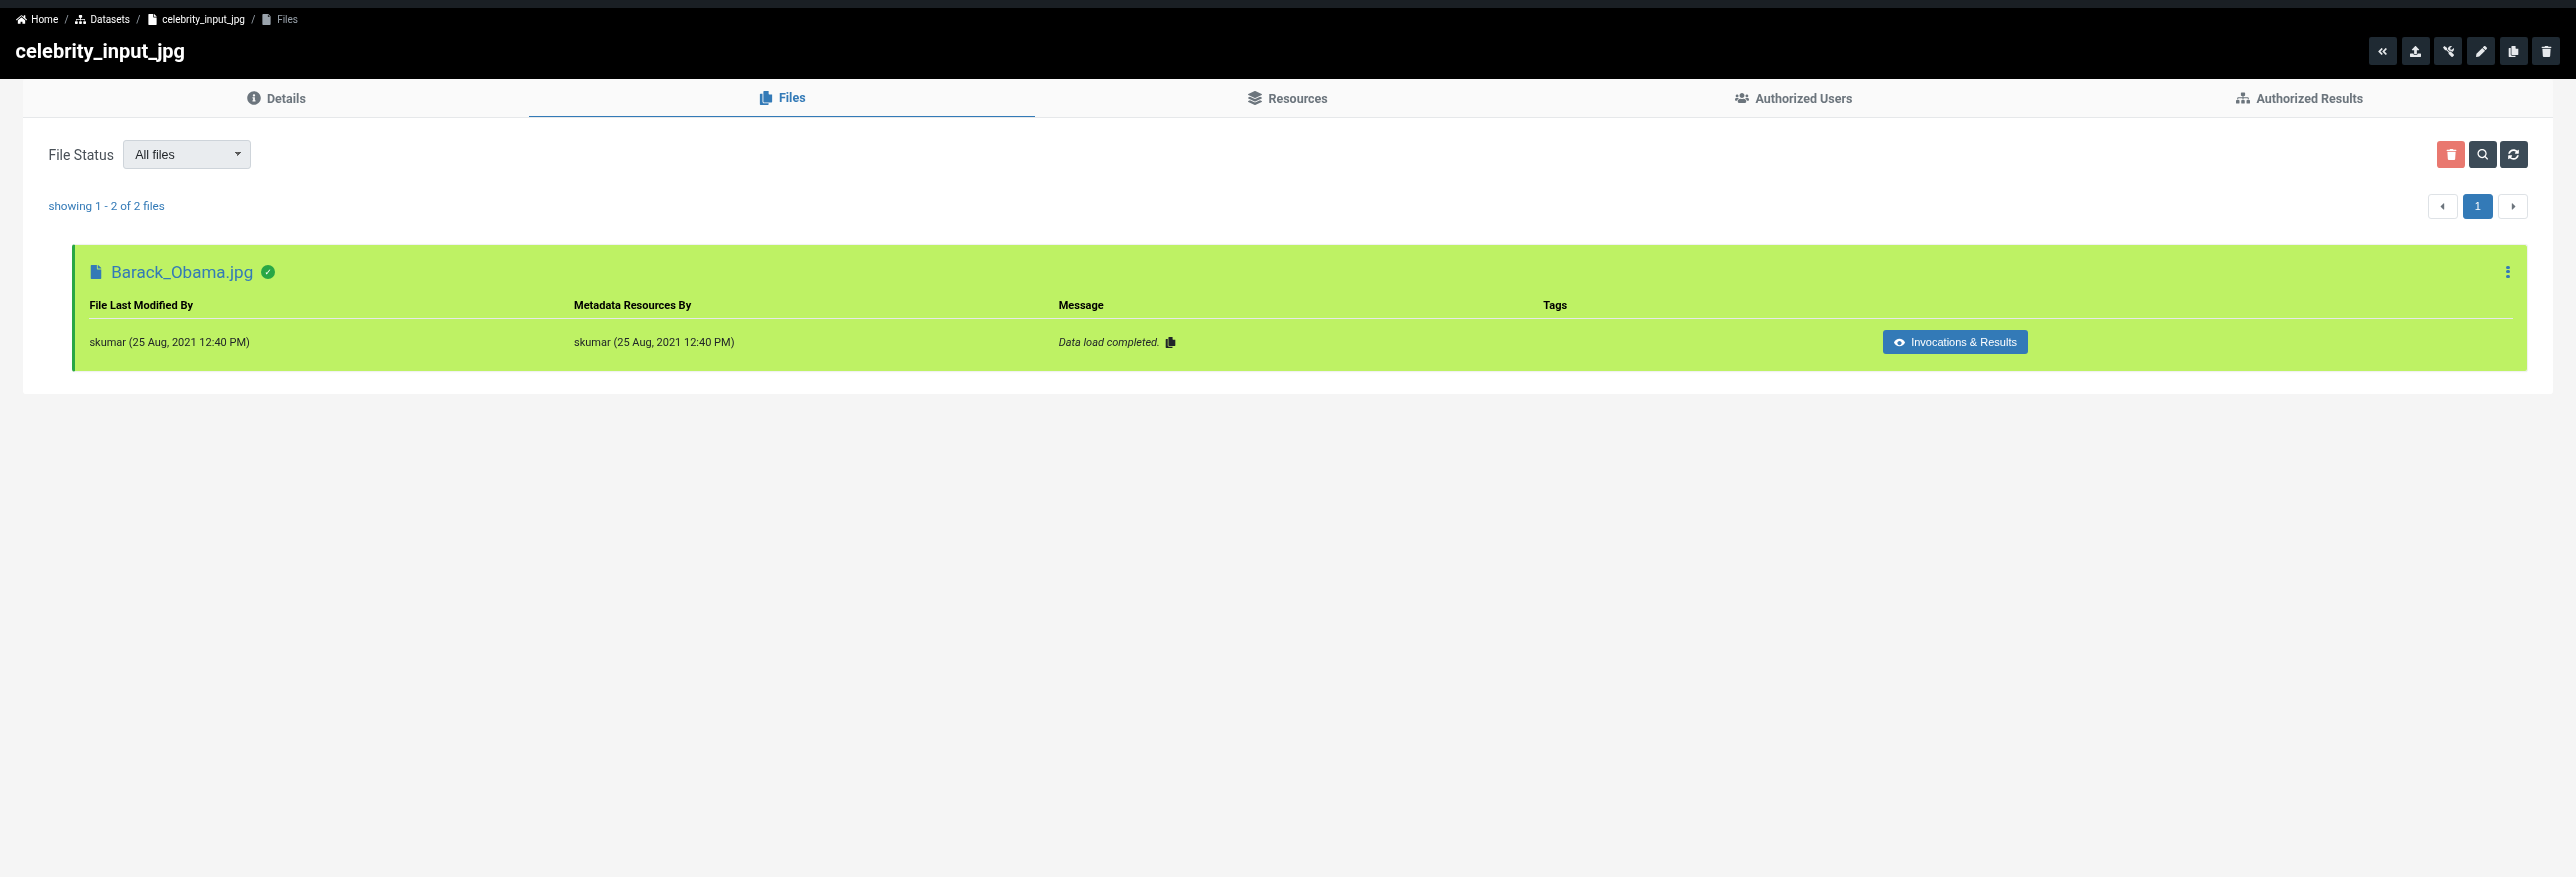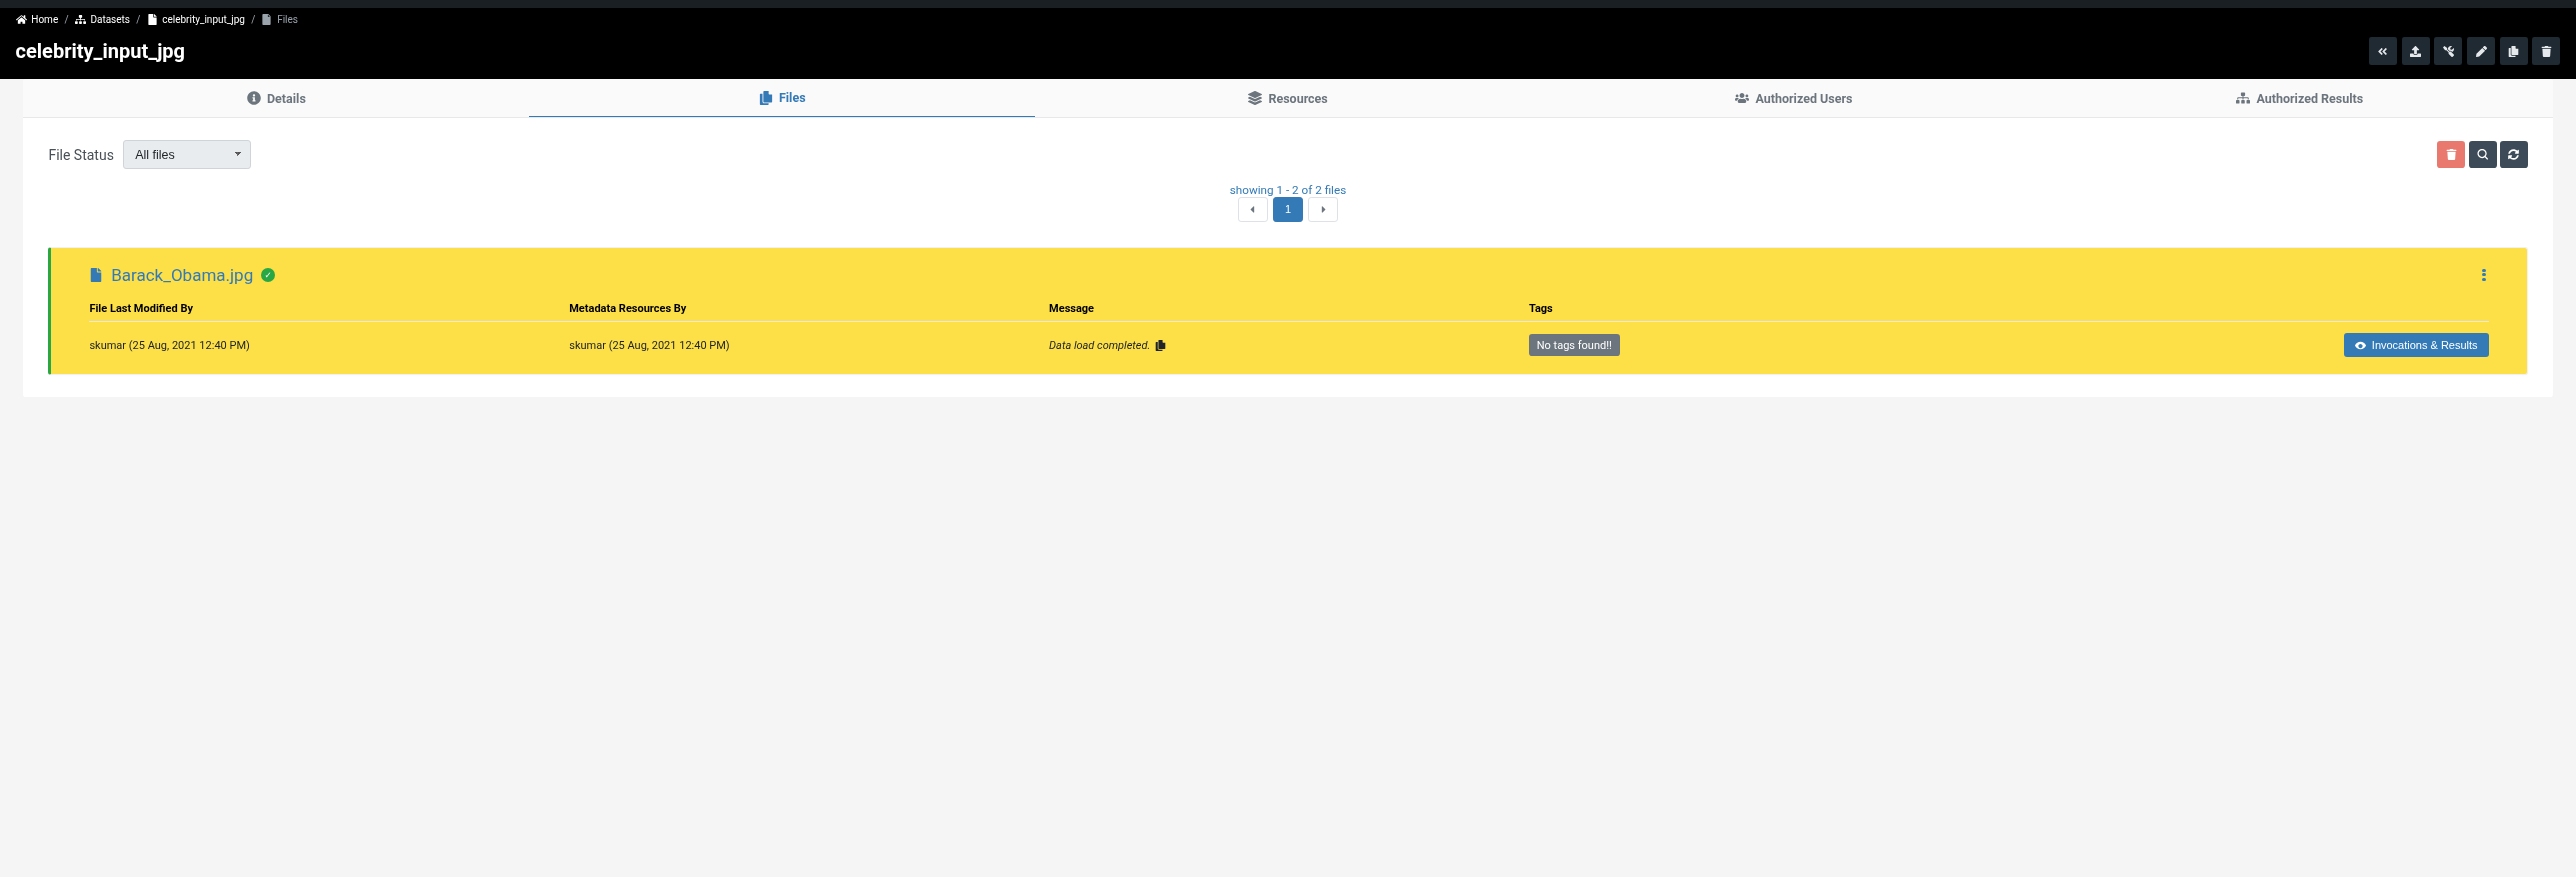--- a/index.html
+++ b/index.html
@@ -20,26 +20,26 @@
 .tab.active { color: #337ab7; border-bottom: 1.6px solid #337ab7; }
 .panel { background: #fff; margin: 0 15.6px 31px; padding: 22px 25px; border-radius: 0 0 3.1px 3.1px; }
 .toolbar-row { display: flex; align-items: center; justify-content: space-between; }
 .toolbar-left { display: flex; align-items: center; gap: 9.3px; }
 .toolbar-label { font-size: 14px; color: #495057; }
 .select { background: #e9ecef; border: 0.8px solid #ced4da; border-radius: 3.1px; padding: 6.2px 25px 6.2px 11px; font-size: 12.5px; color: #212529; appearance: none; background-image: linear-gradient(45deg, transparent 50%, #555 50%), linear-gradient(135deg, #555 50%, transparent 50%); background-position: calc(100% - 12.5px) calc(50% - 0.8px), calc(100% - 8.6px) calc(50% - 0.8px); background-size: 3.9px 3.9px, 3.9px 3.9px; background-repeat: no-repeat; min-width: 128px; }
 .toolbar-right { display: flex; gap: 3.1px; }
 .tb-btn { border: none; border-radius: 3.1px; width: 28px; height: 26.5px; display: inline-flex; align-items: center; justify-content: center; cursor: pointer; color: #fff; font-size: 10px; }
 .tb-danger { background: #e9786f; }
 .tb-dark { background: #3c4b57; }
-.sub-row { display: flex; align-items: center; justify-content: space-between; margin-top: 14px; flex-direction: column; }
+.sub-row { display: flex; align-items: center; justify-content: space-between; margin-top: 25px; }
 .showing { color: #337ab7; font-size: 11.7px; }
 .pager { display: flex; gap: 4.7px; }
 .pg-btn { border: 0.8px solid #dee2e6; background: #fff; color: #6c757d; border-radius: 3.1px; min-width: 30px; height: 25px; display: inline-flex; align-items: center; justify-content: center; cursor: pointer; font-size: 11px; }
 .pg-btn.active { background: #337ab7; color: #fff; border-color: #337ab7; }
-.file-card { background: #fde047; border: 0.8px solid #f0f1f2; border-left: 3.1px solid #28a745; border-radius: 3.1px; margin-top: 25px; padding: 17px 38px; box-shadow: 0 0.8px 1.6px rgba(0,0,0,0.02); }
+.file-card { background: #bef264; border: 0.8px solid #f0f1f2; border-left: 3.1px solid #28a745; border-radius: 3.1px; margin-top: 25px; padding: 17px 14px; box-shadow: 0 0.8px 1.6px rgba(0,0,0,0.02); margin-left: 24px; }
 .file-header { display: flex; align-items: center; justify-content: space-between; }
 .file-title { display: flex; align-items: center; gap: 7.8px; font-size: 17px; color: #337ab7; font-weight: 400; }
 .file-title a { color: #337ab7; text-decoration: none; }
 .dots-v { display: inline-flex; flex-direction: column; gap: 1.6px; cursor: pointer; padding: 3.1px; }
 .dots-v span { width: 3.1px; height: 3.1px; background: #337ab7; border-radius: 50%; display: block; }
 .check-badge { width: 14px; height: 14px; background: #28a745; border-radius: 50%; display: inline-flex; align-items: center; justify-content: center; color: #fff; font-size: 8.6px; }
 .meta-table { width: 100%; margin-top: 17px; }
 .mt-head { display: flex; border-bottom: 0.8px solid #e6e8ea; padding-bottom: 6.2px; }
 .mt-row { display: flex; padding-top: 11px; align-items: center; }
 .col-1 { flex: 0 0 20%; }
@@ -235,23 +235,20 @@
           <div class="col-1">skumar (25 Aug, 2021 12:40 PM)</div>
           <div class="col-2">skumar (25 Aug, 2021 12:40 PM)</div>
           <div class="col-3">
             <span class="msg-copy">
               <span>Data load completed.</span>
               <svg class="ico" viewBox="0 0 448 512" style="cursor:pointer;">
                   <path fill="#212529" d="M320 448v40c0 13.255-10.745 24-24 24H24c-13.255 0-24-10.745-24-24V120c0-13.255 10.745-24 24-24h72v296c0 30.879 25.121 56 56 56h168zm0-344V0H152c-13.255 0-24 10.745-24 24v368c0 13.255 10.745 24 24 24h272c13.255 0 24-10.745 24-24V128H344c-13.2 0-24-10.8-24-24z"></path>
                 </svg>
             </span>
           </div>
-          <div class="col-4">
-            <span class="badge-tag">No tags found!!</span>
-          </div>
           <div class="col-5">
             <button class="inv-btn">
               <svg class="ico" viewBox="0 0 576 512">
                   <path d="M572.52 241.4C518.29 135.59 410.93 64 288 64S57.68 135.64 3.48 241.41a32.35 32.35 0 000 29.19C57.71 376.41 165.07 448 288 448s230.32-71.64 284.52-177.41a32.35 32.35 0 000-29.19zM288 400c-61.86 0-112-50.14-112-112s50.14-112 112-112 112 50.14 112 112-50.14 112-112 112z"></path>
                 </svg>
               <span>Invocations &amp; Results</span>
             </button>
           </div>
         </div>
       </div>

